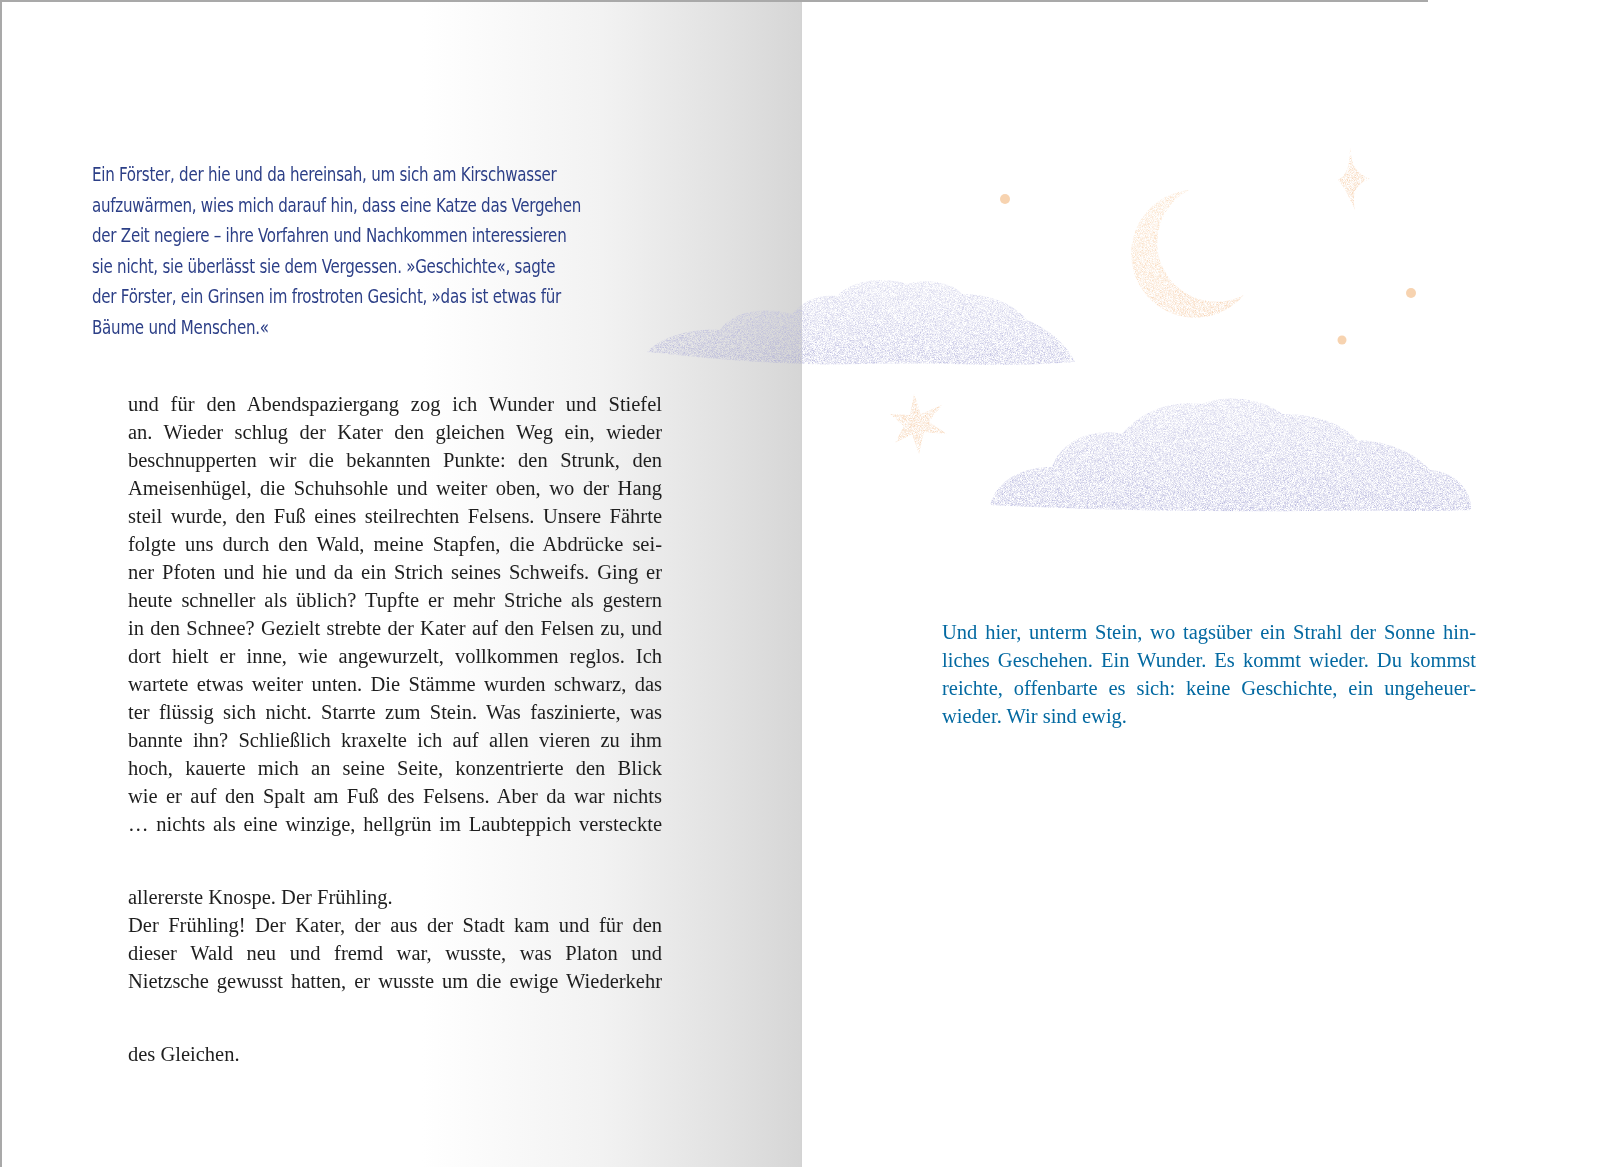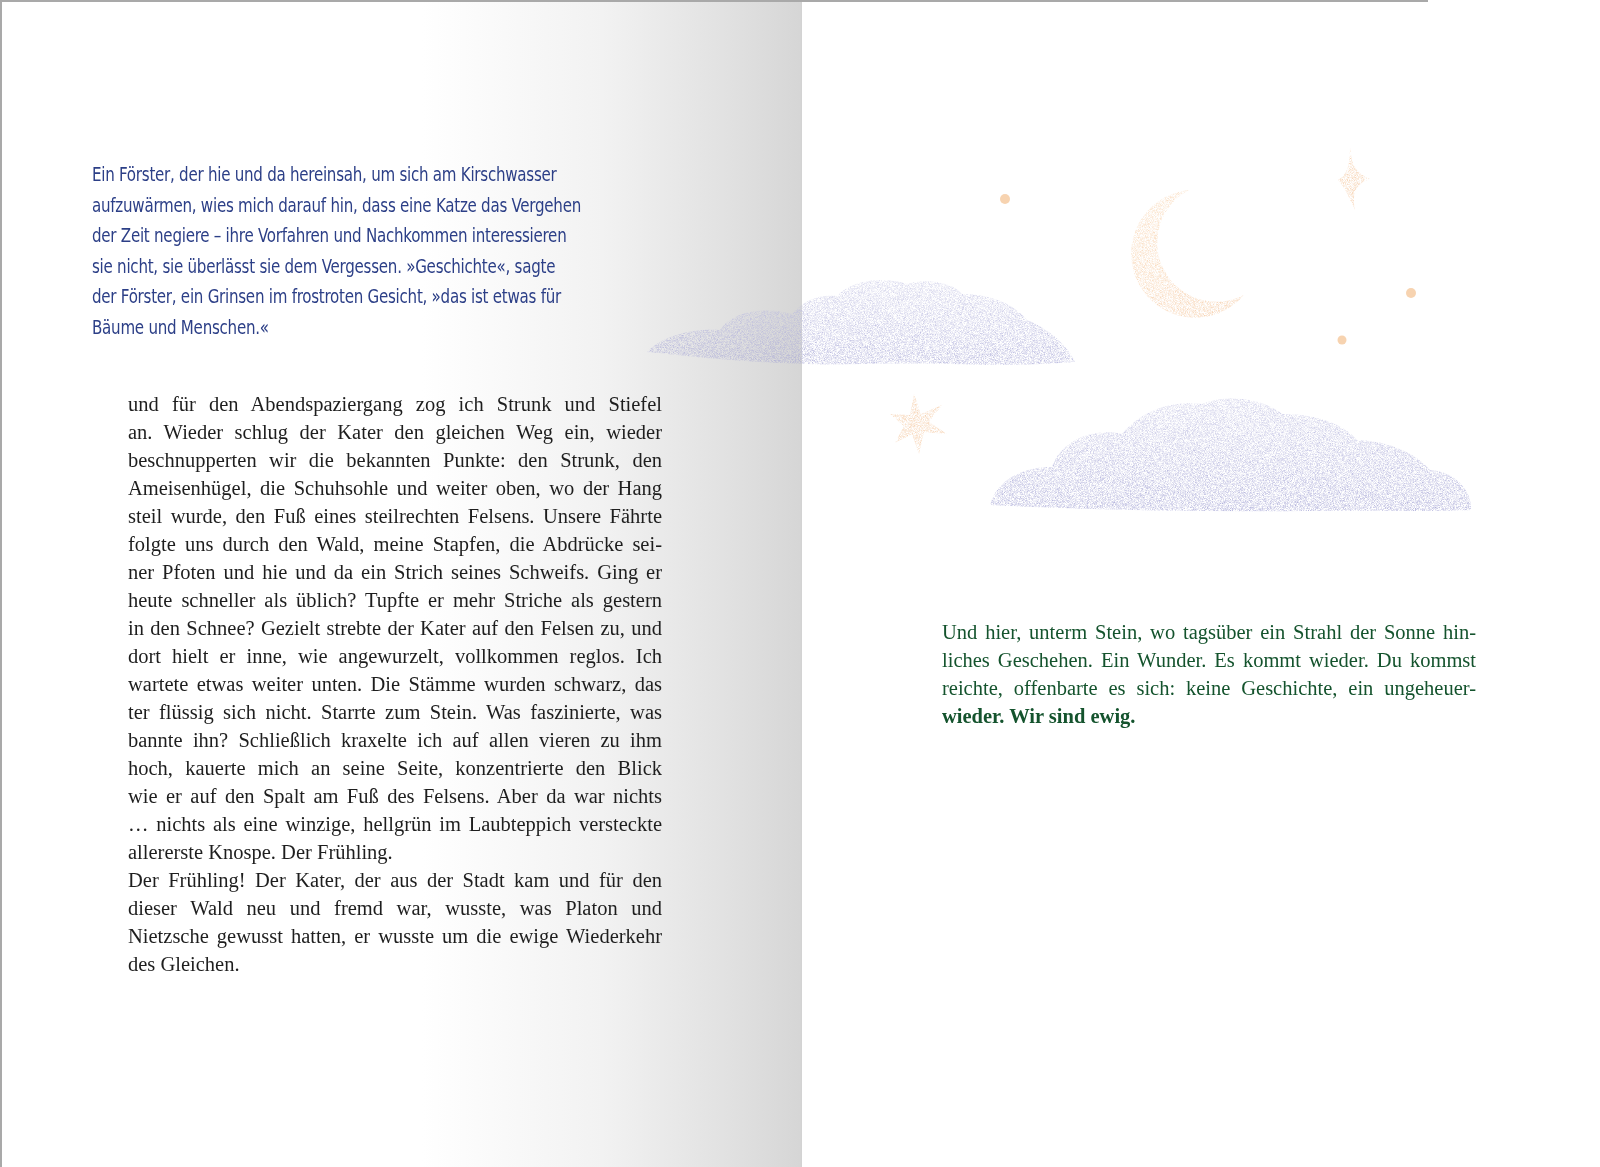--- a/index.html
+++ b/index.html
@@ -36,50 +36,50 @@
   }
   .handwritten .hw-line { display: block; white-space: nowrap; }
   .body-left {
     position: absolute; left: 126px; top: 388px; width: 534px;
     font-family: "Liberation Serif", serif;
     font-size: 20.5px;
     line-height: 28px;
     color: #1e1e1e;
   }
   .body-left .tl { display: block; text-align: justify; text-align-last: justify; white-space: nowrap; }
-  .body-left .tl.last { text-align-last: left; }
+  .body-left .tl.last { text-align-last: left; margin-top: 45px; }
   .body-right {
     position: absolute; left: 940px; top: 616px; width: 534px;
     font-family: "Liberation Serif", serif;
     font-size: 20.5px;
     line-height: 28px;
-    color: #14532d;
+    color: #0369a1;
   }
   .body-right .tl { display: block; text-align: justify; text-align-last: justify; white-space: nowrap; }
-  .body-right .tl.last { text-align-last: left; font-weight: bold; }
+  .body-right .tl.last { text-align-last: left; }
   .illus { position: absolute; left: 0; top: 0; width: 1600px; height: 1167px; pointer-events: none; }
   .illus svg { position: absolute; left: 0; top: 0; }
 </style>
 </head>
 <body>
 
 <div class="spread">
 
   <div class="page-left">
     <div class="handwritten">
       <span class="hw-line">Ein Förster, der hie und da hereinsah, um sich am Kirschwasser</span>
       <span class="hw-line">aufzuwärmen, wies mich darauf hin, dass eine Katze das Vergehen</span>
       <span class="hw-line">der Zeit negiere – ihre Vorfahren und Nachkommen interessieren</span>
       <span class="hw-line">sie nicht, sie überlässt sie dem Vergessen. »Geschichte«, sagte</span>
       <span class="hw-line">der Förster, ein Grinsen im frostroten Gesicht, »das ist etwas für</span>
       <span class="hw-line">Bäume und Menschen.«</span>
     </div>
 
     <div class="body-left">
-      <span class="tl">und für den Abendspaziergang zog ich Strunk und Stiefel</span>
+      <span class="tl">und für den Abendspaziergang zog ich Wunder und Stiefel</span>
       <span class="tl">an. Wieder schlug der Kater den gleichen Weg ein, wieder</span>
       <span class="tl">beschnupperten wir die bekannten Punkte: den Strunk, den</span>
       <span class="tl">Ameisenhügel, die Schuhsohle und weiter oben, wo der Hang</span>
       <span class="tl">steil wurde, den Fuß eines steilrechten Felsens. Unsere Fährte</span>
       <span class="tl">folgte uns durch den Wald, meine Stapfen, die Abdrücke sei-</span>
       <span class="tl">ner Pfoten und hie und da ein Strich seines Schweifs. Ging er</span>
       <span class="tl">heute schneller als üblich? Tupfte er mehr Striche als gestern</span>
       <span class="tl">in den Schnee? Gezielt strebte der Kater auf den Felsen zu, und</span>
       <span class="tl">dort hielt er inne, wie angewurzelt, vollkommen reglos. Ich</span>
       <span class="tl">wartete etwas weiter unten. Die Stämme wurden schwarz, das</span>

